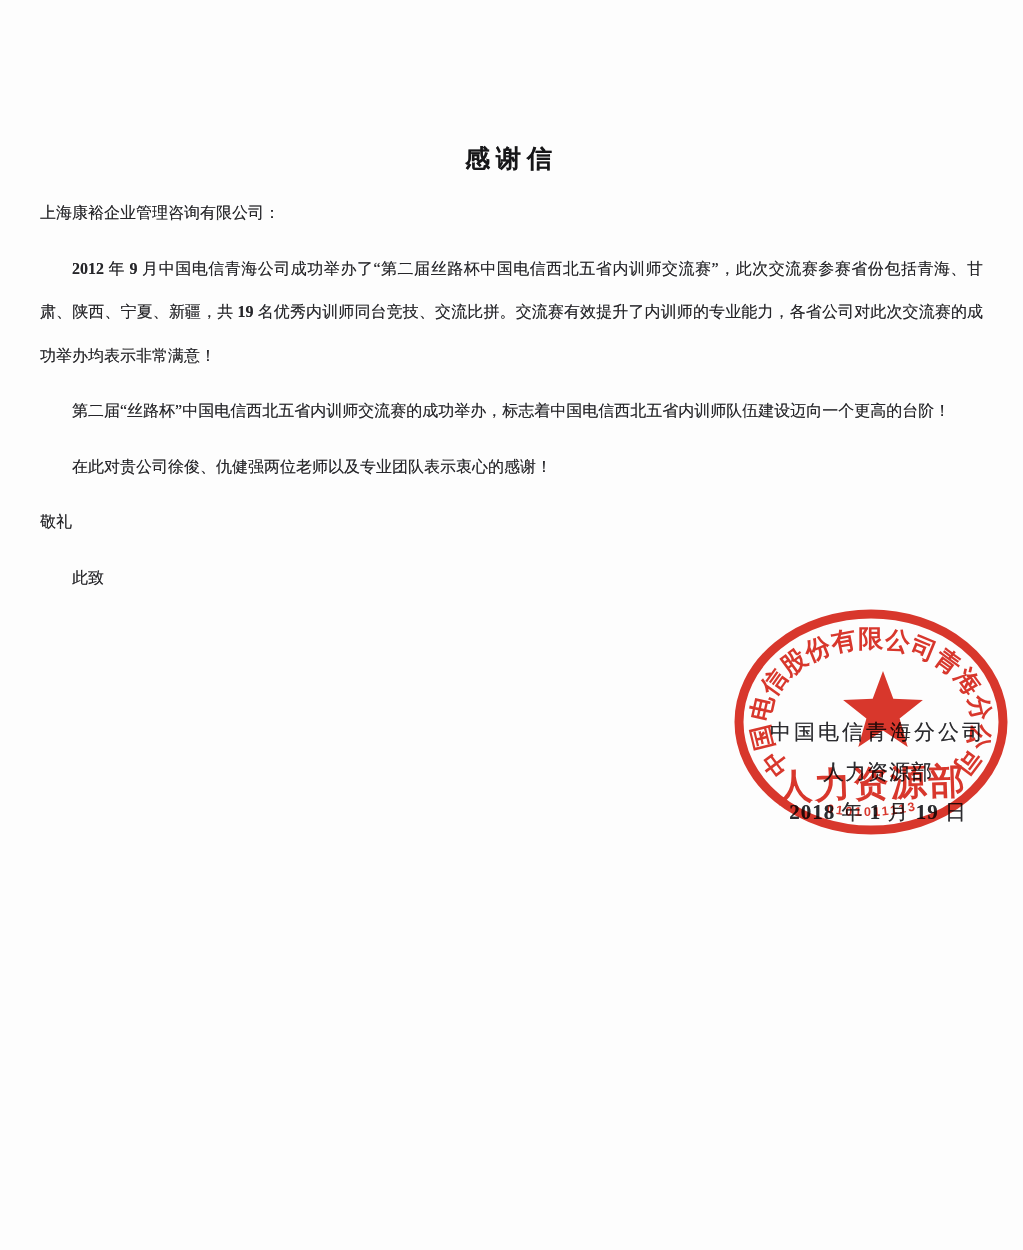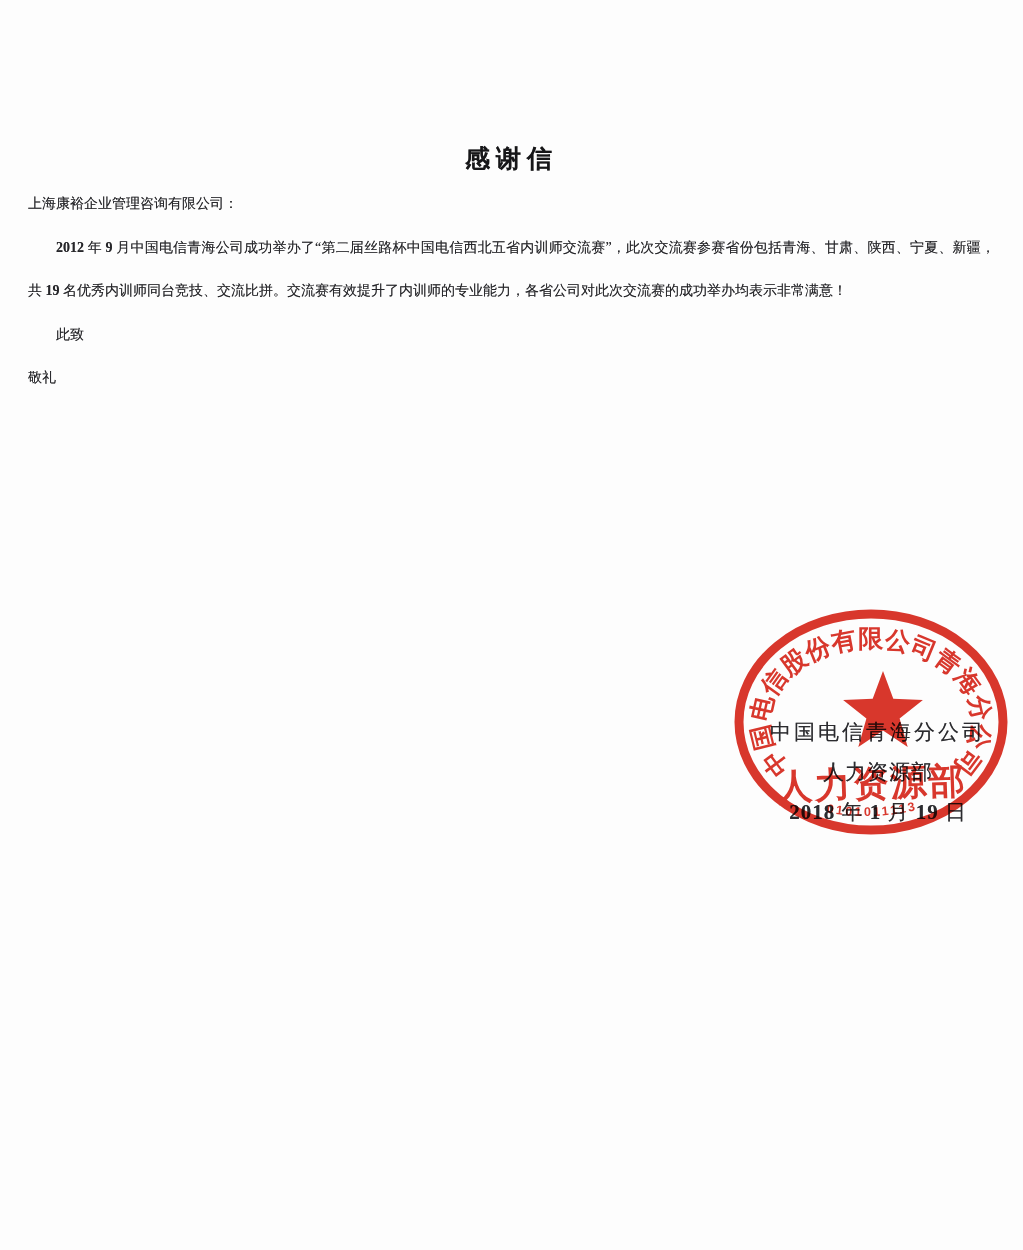--- a/index.html
+++ b/index.html
@@ -16,34 +16,34 @@
     color: #26262a;
   }
 
   .content {
     position: relative;
     width: 100%;
     padding: 142px 28px 0 28px;
   }
 
   .title {
-    margin: 0 0 8px 0;
+    margin: 0 0 17px 0;
     text-align: center;
     font-family: "Liberation Sans", "DejaVu Sans", sans-serif;
     font-size: 25px;
     font-weight: bold;
     letter-spacing: 6px;
     line-height: 32px;
     color: #161618;
     text-shadow: 0 0 0.5px rgba(0,0,0,.55);
   }
 
   .line, .para {
-    margin: 0;
-    font-size: 14px;
+    margin: 12px;
+    font-size: 16px;
     line-height: 43.5px;
     text-align: justify;
     text-shadow: 0 0 0.5px rgba(0,0,0,.45);
   }
 
   .para { text-indent: 2em; }
   .indent-2 { text-indent: 2em; }
 
   .para b, .sig b { font-family: "Liberation Serif", serif; }
 
@@ -80,23 +80,25 @@
 <body>
 
 <div class="page">
   <div class="content">
 
     <h1 class="title">感谢信</h1>
 
     <p class="line">上海康裕企业管理咨询有限公司：</p>
 
     <p class="para"><b>2012</b> 年 <b>9</b> 月中国电信青海公司成功举办了“第二届丝路杯中国电信西北五省内训师交流赛”，此次交流赛参赛省份包括青海、甘肃、陕西、宁夏、新疆，共 <b>19</b> 名优秀内训师同台竞技、交流比拼。交流赛有效提升了内训师的专业能力，各省公司对此次交流赛的成功举办均表示非常满意！</p>
+    <p class="para">第二届“丝路杯”中国电信西北五省内训师交流赛的成功举办，标志着中国电信西北五省内训师队伍建设迈向一个更高的台阶！</p>
+    <p class="para">在此对贵公司徐俊、仇健强两位老师以及专业团队表示衷心的感谢！</p>
 
+    <p class="line">敬礼</p>
     <p class="line indent-2">此致</p>
-    <p class="line">敬礼</p>
   </div>
 
   <div class="signature sig">
     <div class="sig-company">中国电信青海分公司</div>
     <div class="sig-dept">人力资源部</div>
     <div class="sig-date"><b>2018</b> 年 <b>1</b> 月 <b>19</b> 日</div>
   </div>
 
   <svg class="stamp-svg" viewBox="0 0 1023 1250" xmlns="http://www.w3.org/2000/svg">
     <defs>

